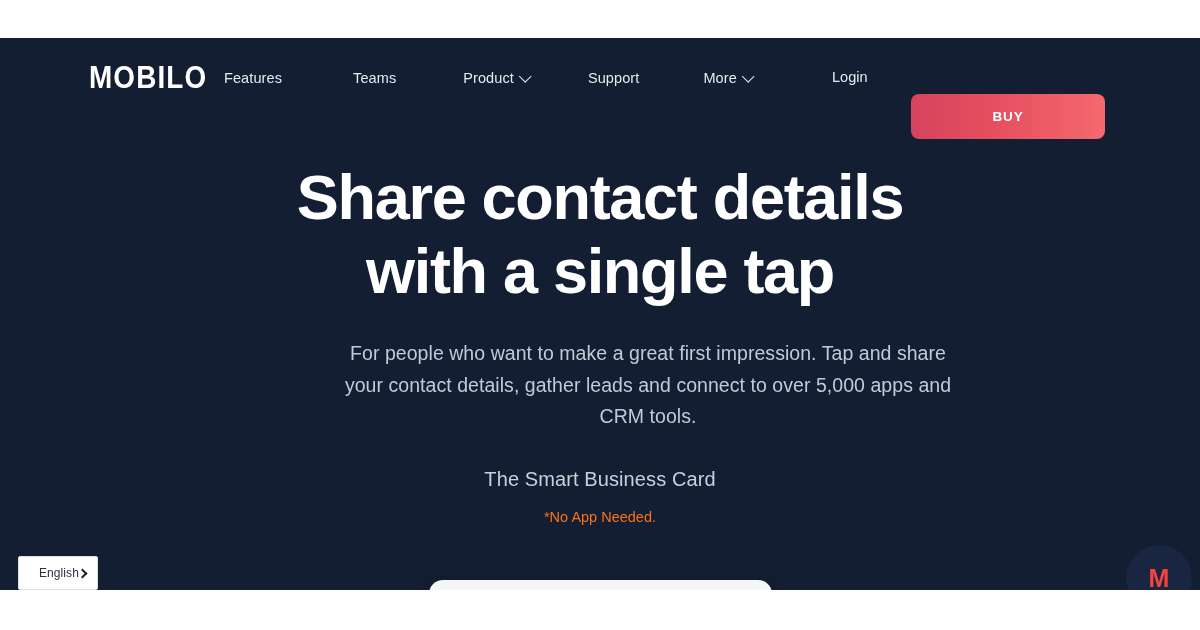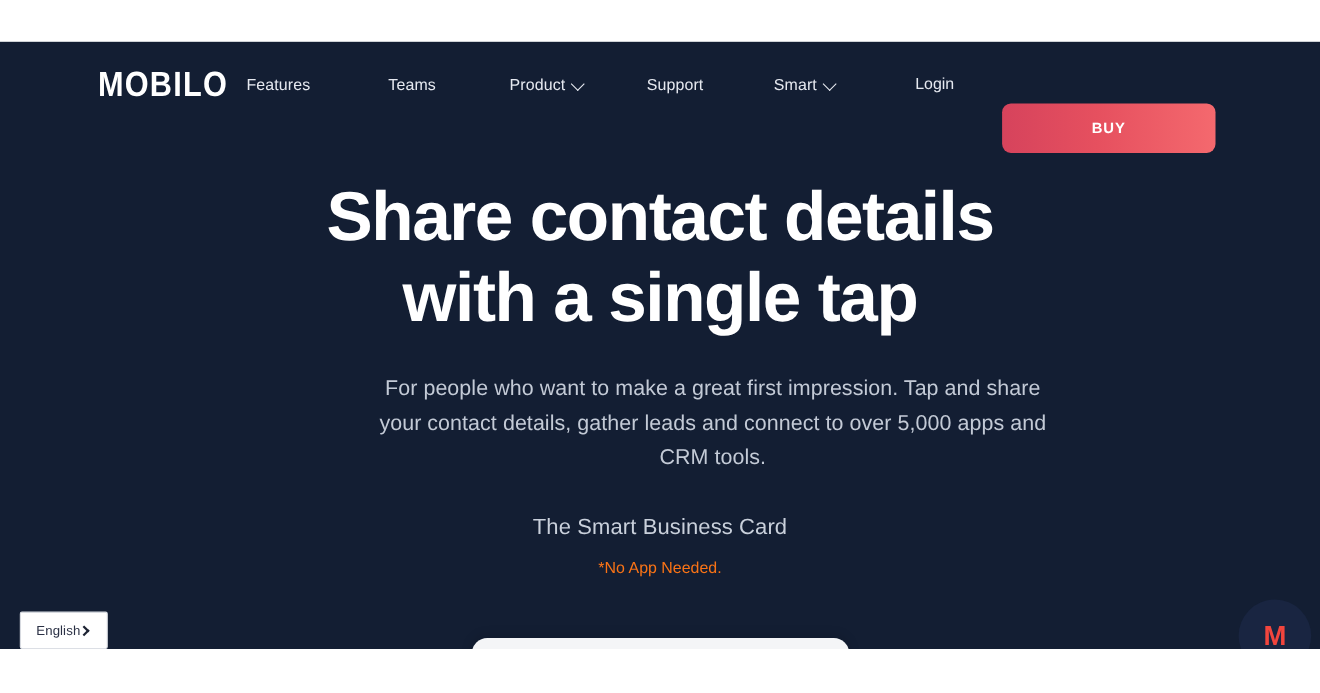--- a/index.html
+++ b/index.html
@@ -225,21 +225,21 @@
     left: 18px;
     top: 556px;
     width: 80px;
     height: 34px;
     background: #ffffff;
     border: 1px solid #dcdfe5;
     border-radius: 2px;
     display: flex;
     align-items: center;
     padding: 0 8px;
-    justify-content: center;
+    justify-content: flex-end;
     cursor: pointer;
     z-index: 20;
   }
   .lang-widget .label {
     color: #2b3145;
     font-size: 12px;
     letter-spacing: 0.1px;
   }
   .chev-right {
     display: inline-block;
@@ -281,21 +281,21 @@
           <span class="chev-down"></span>
         </div>
         <div class="nav-spacer-3"></div>
 
         <div class="nav-item">
           <span>Support</span>
         </div>
         <div class="nav-spacer-4"></div>
 
         <div class="nav-item">
-          <span>Smart</span>
+          <span>More</span>
           <span class="chev-down"></span>
         </div>
 
       </div>
 
       <div class="login-link">Login</div>
 
       <button class="buy-btn">BUY</button>
     </div>
 

